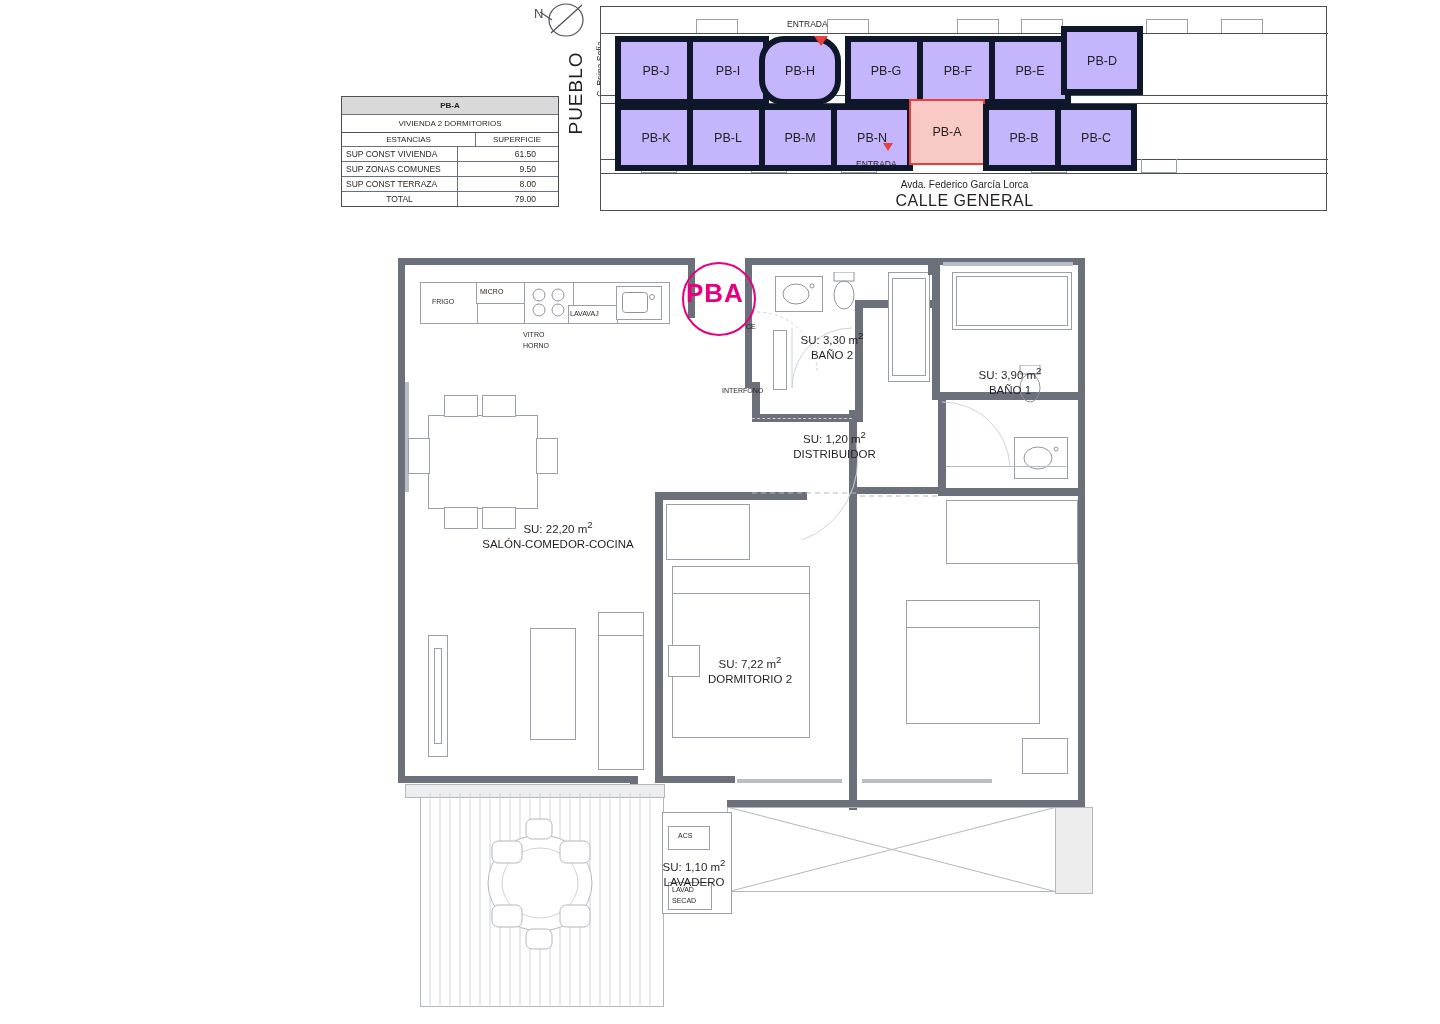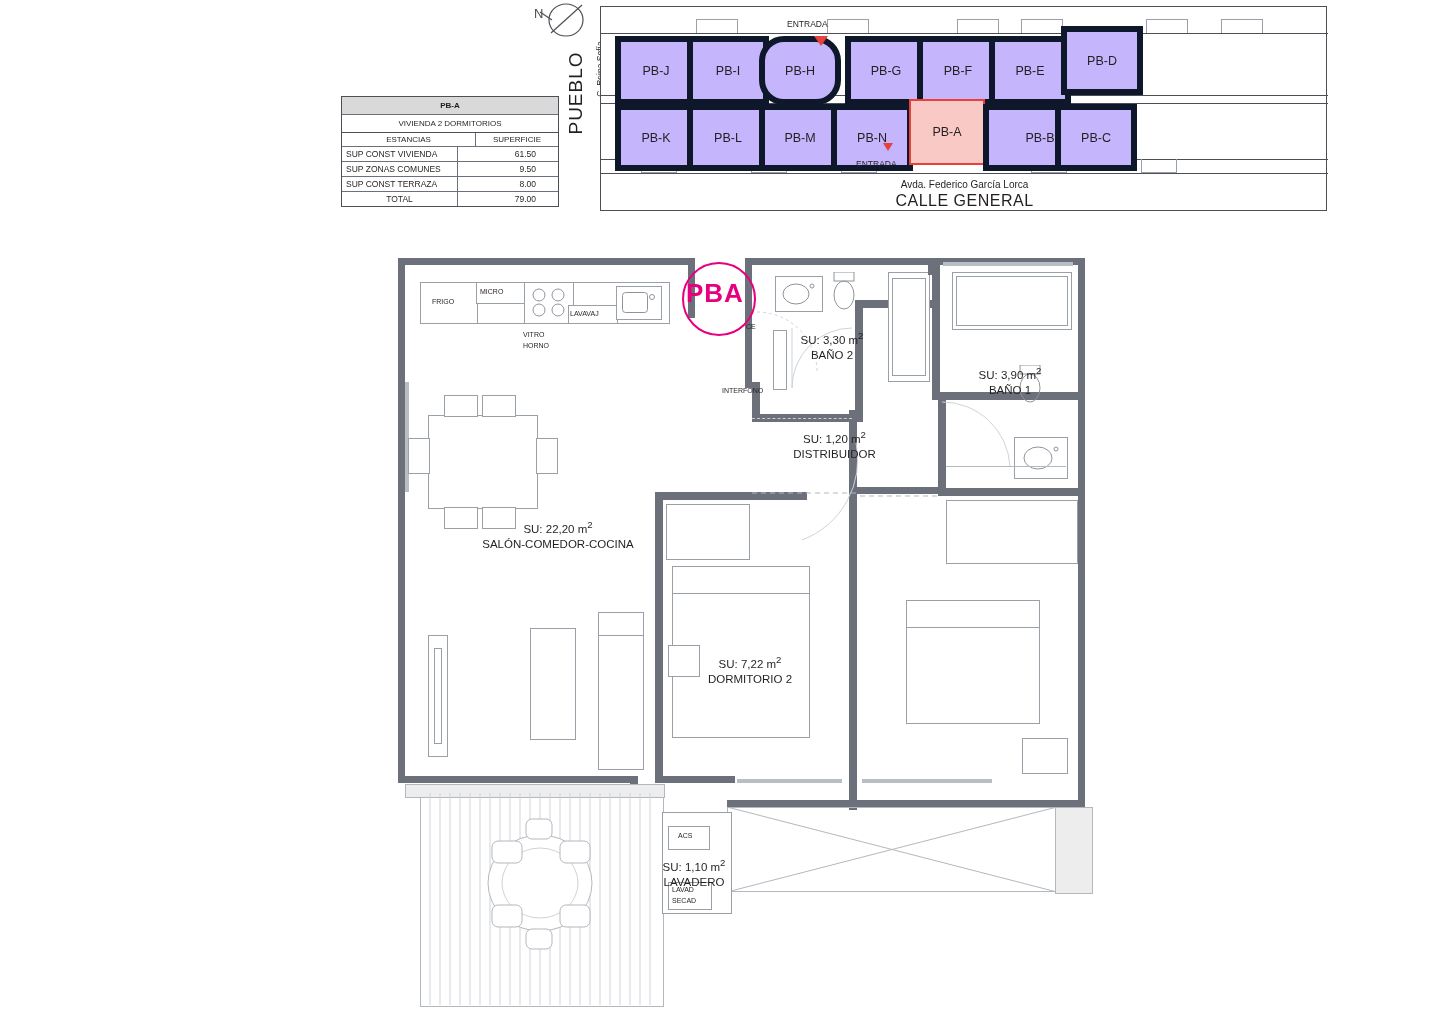--- a/index.html
+++ b/index.html
@@ -143,21 +143,21 @@
   <div class="unit" style="left:244px;top:29px;width:70px;height:57px;">PB-G</div>
   <div class="unit" style="left:316px;top:29px;width:70px;height:57px;">PB-F</div>
   <div class="unit" style="left:388px;top:29px;width:70px;height:57px;">PB-E</div>
   <div class="unit" style="left:460px;top:19px;width:70px;height:57px;">PB-D</div>
 
   <div class="unit" style="left:14px;top:97px;width:70px;height:55px;">PB-K</div>
   <div class="unit" style="left:86px;top:97px;width:70px;height:55px;">PB-L</div>
   <div class="unit" style="left:158px;top:97px;width:70px;height:55px;">PB-M</div>
   <div class="unit" style="left:230px;top:97px;width:70px;height:55px;">PB-N</div>
   <div class="unit hl" style="left:308px;top:92px;width:72px;height:62px;">PB-A</div>
-  <div class="unit" style="left:382px;top:97px;width:70px;height:55px;padding-left:16px;">PB-B</div>
+  <div class="unit" style="left:382px;top:97px;width:70px;height:55px;">PB-B</div>
   <div class="unit" style="left:454px;top:97px;width:70px;height:55px;">PB-C</div>
 
   <div class="sitelbl" style="left:186px;top:12px;">ENTRADA</div>
   <div class="tri" style="left:213px;top:29px;"></div>
   <div class="sitelbl" style="left:255px;top:152px;">ENTRADA</div>
   <div class="tri-sm" style="left:282px;top:136px;"></div>
 
   <div style="position:absolute;left:0;top:172px;width:727px;text-align:center;font-size:10px;">Avda. Federico García Lorca</div>
   <div style="position:absolute;left:0;top:185px;width:727px;text-align:center;font-size:16px;letter-spacing:0.5px;">CALLE GENERAL</div>
 </div>

